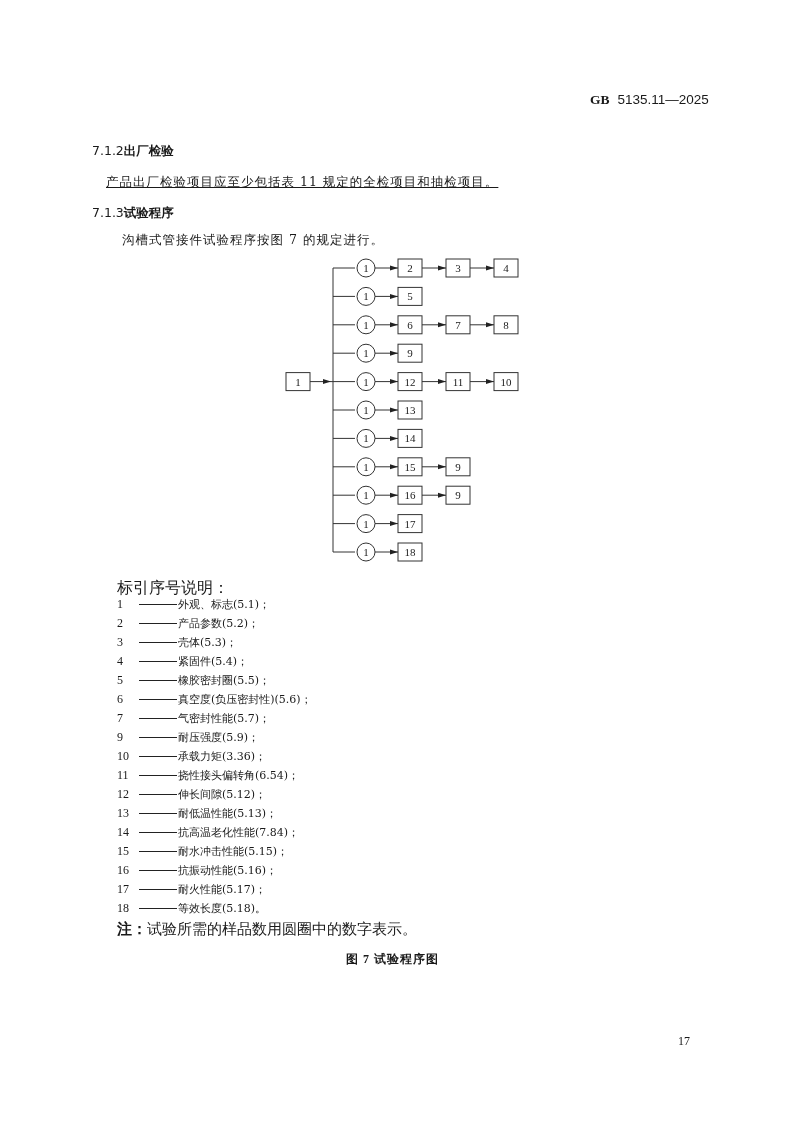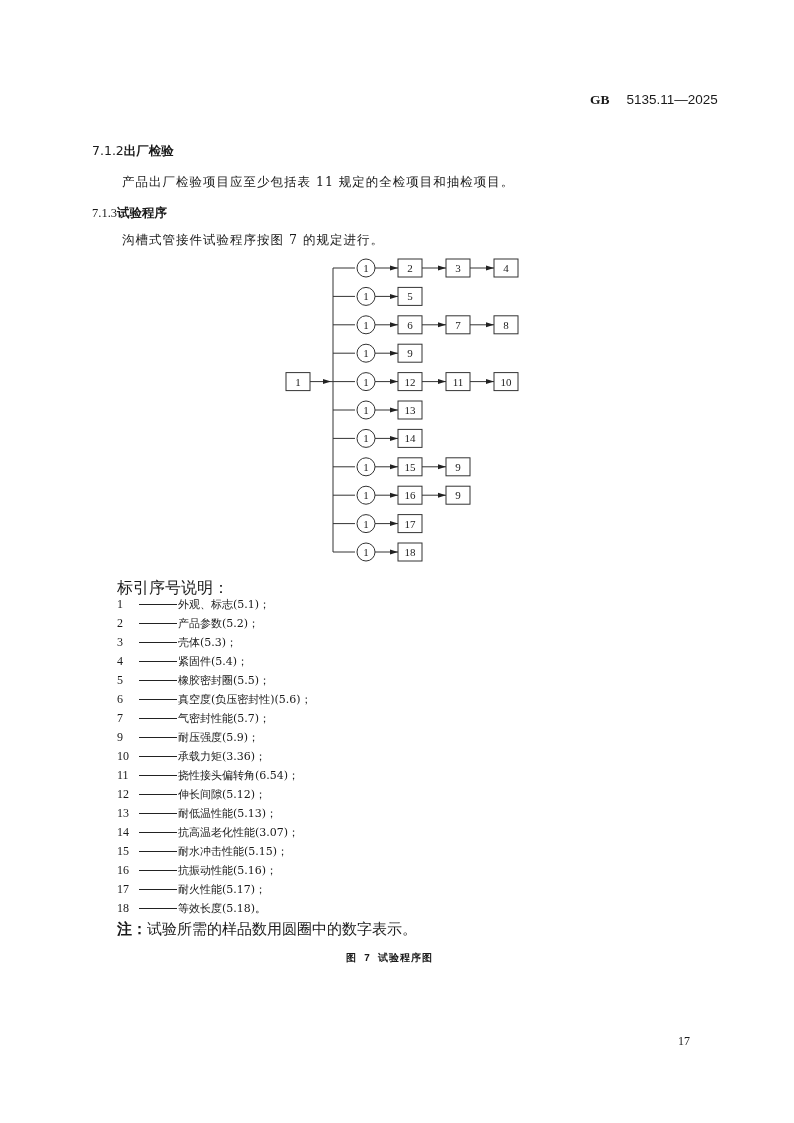--- a/index.html
+++ b/index.html
@@ -1,42 +1,42 @@
 <!DOCTYPE html>
 <html><head>
 <meta charset="utf-8">
 <style>
   html, body { margin:0; padding:0; background:#ffffff; }
   body { width:794px; height:1123px; position:relative; overflow:hidden; color:#1a1a1a;
          font-family:"DejaVu Serif", "Liberation Serif", serif; }
   .abs { position:absolute; white-space:nowrap; }
   .std-code { left:590px; top:92px; font-family:"Liberation Sans", sans-serif; font-size:13.5px; }
-  .std-code b { font-family:"Liberation Serif", serif; font-weight:bold; margin-right:17px; }
+  .std-code b { font-family:"Liberation Serif", serif; font-weight:bold; margin-right:8px; }
   .heading { font-family:"DejaVu Sans", sans-serif; font-size:12.5px; font-weight:bold; }
   .heading .num { font-weight:normal; }
   .body-text { font-size:12.5px; letter-spacing:1px; }
   svg text { font-family:"Liberation Serif", serif; font-size:11px; fill:#222; }
   .legend-title { left:117px; top:578px; font-size:16px; }
   .legend-row { left:117px; font-size:11px; display:flex; align-items:center; }
   .legend-row .ln { display:inline-block; width:22px; font-family:"Liberation Serif", serif; font-size:12px; }
   .legend-row .dash { display:inline-block; width:38px; border-top:1px solid #222; margin-right:1px; }
   .note { left:117px; top:920px; font-size:15px; }
   .note b { font-weight:bold; }
-  .fig-caption { left:346px; top:951px; font-family:Liberation Mono, monospace; font-weight:bold; font-size:10px; letter-spacing:1px; }
+  .fig-caption { left:346px; top:951px; font-family:Liberation Serif, serif; font-weight:bold; font-size:12px; letter-spacing:1px; }
   .page-number { left:678px; top:1034px; font-family:"Liberation Serif", serif; font-size:12px; }
 </style>
 </head>
 <body>
 
 <div class="abs std-code"><b>GB</b><span>5135.11—2025</span></div>
 
 <div class="abs heading" style="left:92px;top:143px;"><span class="num">7.1.2</span><span>出厂检验</span></div>
-<div class="abs body-text" style="left:122px;top:174px;">产品出厂检验项目应至少包括表 11 规定的全检项目和抽检项目。</div>
-
-<div class="abs heading" style="left:92px;top:205px;font-family:Liberation Serif, serif;"><span class="num">7.1.3</span><span>试验程序</span></div>
+<div class="abs body-text" style="left:106px;top:174px;text-decoration:underline;">产品出厂检验项目应至少包括表 11 规定的全检项目和抽检项目。</div>
+
+<div class="abs heading" style="left:92px;top:205px;"><span class="num">7.1.3</span><span>试验程序</span></div>
 <div class="abs body-text" style="left:122px;top:232px;">沟槽式管接件试验程序按图 7 的规定进行。</div>
 
 <svg class="abs" style="left:0;top:0;" width="794" height="1123" id="flow">
     <rect x="286" y="372.6" width="24" height="18" fill="#fff" stroke="#333" stroke-width="1"></rect>
     <text x="298" y="385.6" text-anchor="middle">1</text>
     <line x1="310" y1="381.6" x2="333" y2="381.6" stroke="#333"></line>
     <polygon points="331,381.6 323,379.1 323,384.1" fill="#222"></polygon>
     <line x1="333" y1="268" x2="333" y2="552" stroke="#333"></line>
     <line x1="333" y1="268" x2="355" y2="268" stroke="#333"></line>
     <circle cx="366" cy="268" r="9" fill="#fff" stroke="#333"></circle>
@@ -207,21 +207,21 @@
       <span>伸长间隙(5.12)；</span>
     </div>
     <div class="abs legend-row" style="top: 806px;">
       <span class="ln">13</span>
       <span class="dash"></span>
       <span>耐低温性能(5.13)；</span>
     </div>
     <div class="abs legend-row" style="top: 825px;">
       <span class="ln">14</span>
       <span class="dash"></span>
-      <span>抗高温老化性能(3.07)；</span>
+      <span>抗高温老化性能(7.84)；</span>
     </div>
     <div class="abs legend-row" style="top: 844px;">
       <span class="ln">15</span>
       <span class="dash"></span>
       <span>耐水冲击性能(5.15)；</span>
     </div>
     <div class="abs legend-row" style="top: 863px;">
       <span class="ln">16</span>
       <span class="dash"></span>
       <span>抗振动性能(5.16)；</span>

